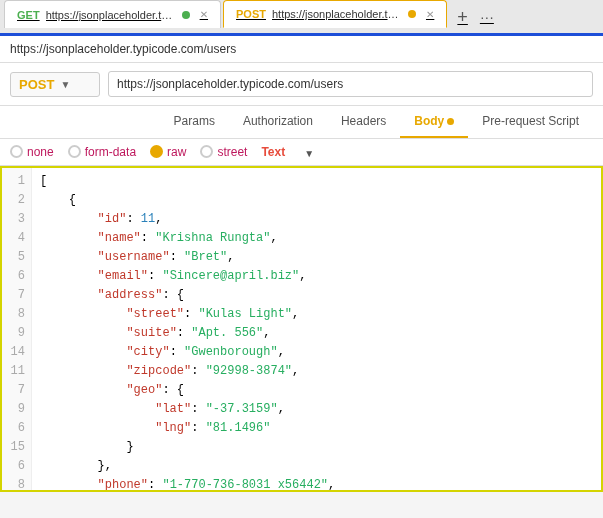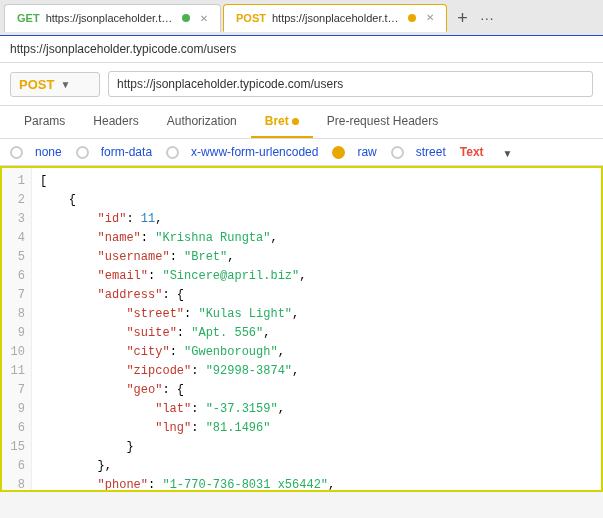--- a/index.html
+++ b/index.html
@@ -8,25 +8,25 @@
       font-size: 13px;
       background: #f5f5f5;
       width: 603px;
       height: 518px;
       overflow: hidden;
     }
 
     
     .tab-bar {
       display: flex;
-      align-items: center;
       background: #e8e8e8;
       height: 36px;
       padding: 0 4px;
-      border-bottom: 1px solid #1d4ed8;
+      border-bottom: 3px solid #1d4ed8;
+      text-decoration: underline;
     }
     .tab {
       display: flex;
       align-items: center;
       padding: 0 12px;
       height: 28px;
       border-radius: 4px 4px 0 0;
       font-size: 12px;
       cursor: pointer;
       gap: 6px;
@@ -92,20 +92,21 @@
       background: #fff;
     }
 
     
     .nav-tabs {
       display: flex;
       align-items: center;
       background: #fff;
       border-bottom: 1px solid #ddd;
       padding: 0 10px;
+      justify-content: flex-end;
     }
     .nav-tab {
       padding: 8px 14px;
       font-size: 12px;
       color: #555;
       cursor: pointer;
       border-bottom: 2px solid transparent;
       position: relative;
     }
     .nav-tab.active {
@@ -128,24 +129,24 @@
       display: flex;
       align-items: center;
       padding: 6px 10px;
       gap: 14px;
       background: #fff;
       border-bottom: 1px solid #ddd;
       font-size: 12px;
     }
     .radio-option {
       display: flex;
-      align-items: center;
-      gap: 12px;
-      cursor: pointer;
-      color: #1d4ed8;
+      align-items: flex-start;
+      gap: 4px;
+      cursor: pointer;
+      color: #be185d;
     }
     .radio-circle {
       width: 13px;
       height: 13px;
       border-radius: 50%;
       border: 2px solid #ccc;
       display: inline-block;
       background: #fff;
     }
     .radio-circle.selected {
@@ -235,45 +236,41 @@
     <span class="method-select-arrow">▼</span>
   </div>
   <input class="url-input" type="text" value="https://jsonplaceholder.typicode.com/users" style="">
 </div>
 
 <div class="nav-tabs">
   <div class="nav-tab">
     <span>Params</span>
   </div>
   <div class="nav-tab">
+    <span>Authorization</span>
+  </div>
+  <div class="nav-tab">
     <span>Headers</span>
   </div>
+  <div class="nav-tab active">
+    <span>Body</span><span class="nav-tab-dot"></span>
+  </div>
   <div class="nav-tab">
-    <span>Authorization</span>
-  </div>
-  <div class="nav-tab active">
-    <span>Bret</span><span class="nav-tab-dot"></span>
-  </div>
-  <div class="nav-tab">
-    <span>Pre-request Headers</span>
+    <span>Pre-request Script</span>
   </div>
 </div>
 
 <div class="body-options">
   <label class="radio-option">
     <span class="radio-circle"></span>
     <span>none</span>
   </label>
   <label class="radio-option">
     <span class="radio-circle"></span>
     <span>form-data</span>
-  </label>
-  <label class="radio-option">
-    <span class="radio-circle"></span>
-    <span>x-www-form-urlencoded</span>
   </label>
   <label class="radio-option">
     <span class="radio-circle selected"></span>
     <span>raw</span>
   </label>
   <label class="radio-option">
     <span class="radio-circle"></span>
     <span>street</span>
   </label>
   <div class="text-dropdown">
@@ -288,21 +285,21 @@
       <div class="line-numbers" id="line-numbers">
           <div>1</div>
           <div>2</div>
           <div>3</div>
           <div>4</div>
           <div>5</div>
           <div>6</div>
           <div>7</div>
           <div>8</div>
           <div>9</div>
-          <div>10</div>
+          <div>14</div>
           <div>11</div>
           <div>7</div>
           <div>9</div>
           <div>6</div>
           <div>15</div>
           <div>6</div>
           <div>8</div>
         </div>
       <div class="code-body" id="code-body">
           <div>[</div>

